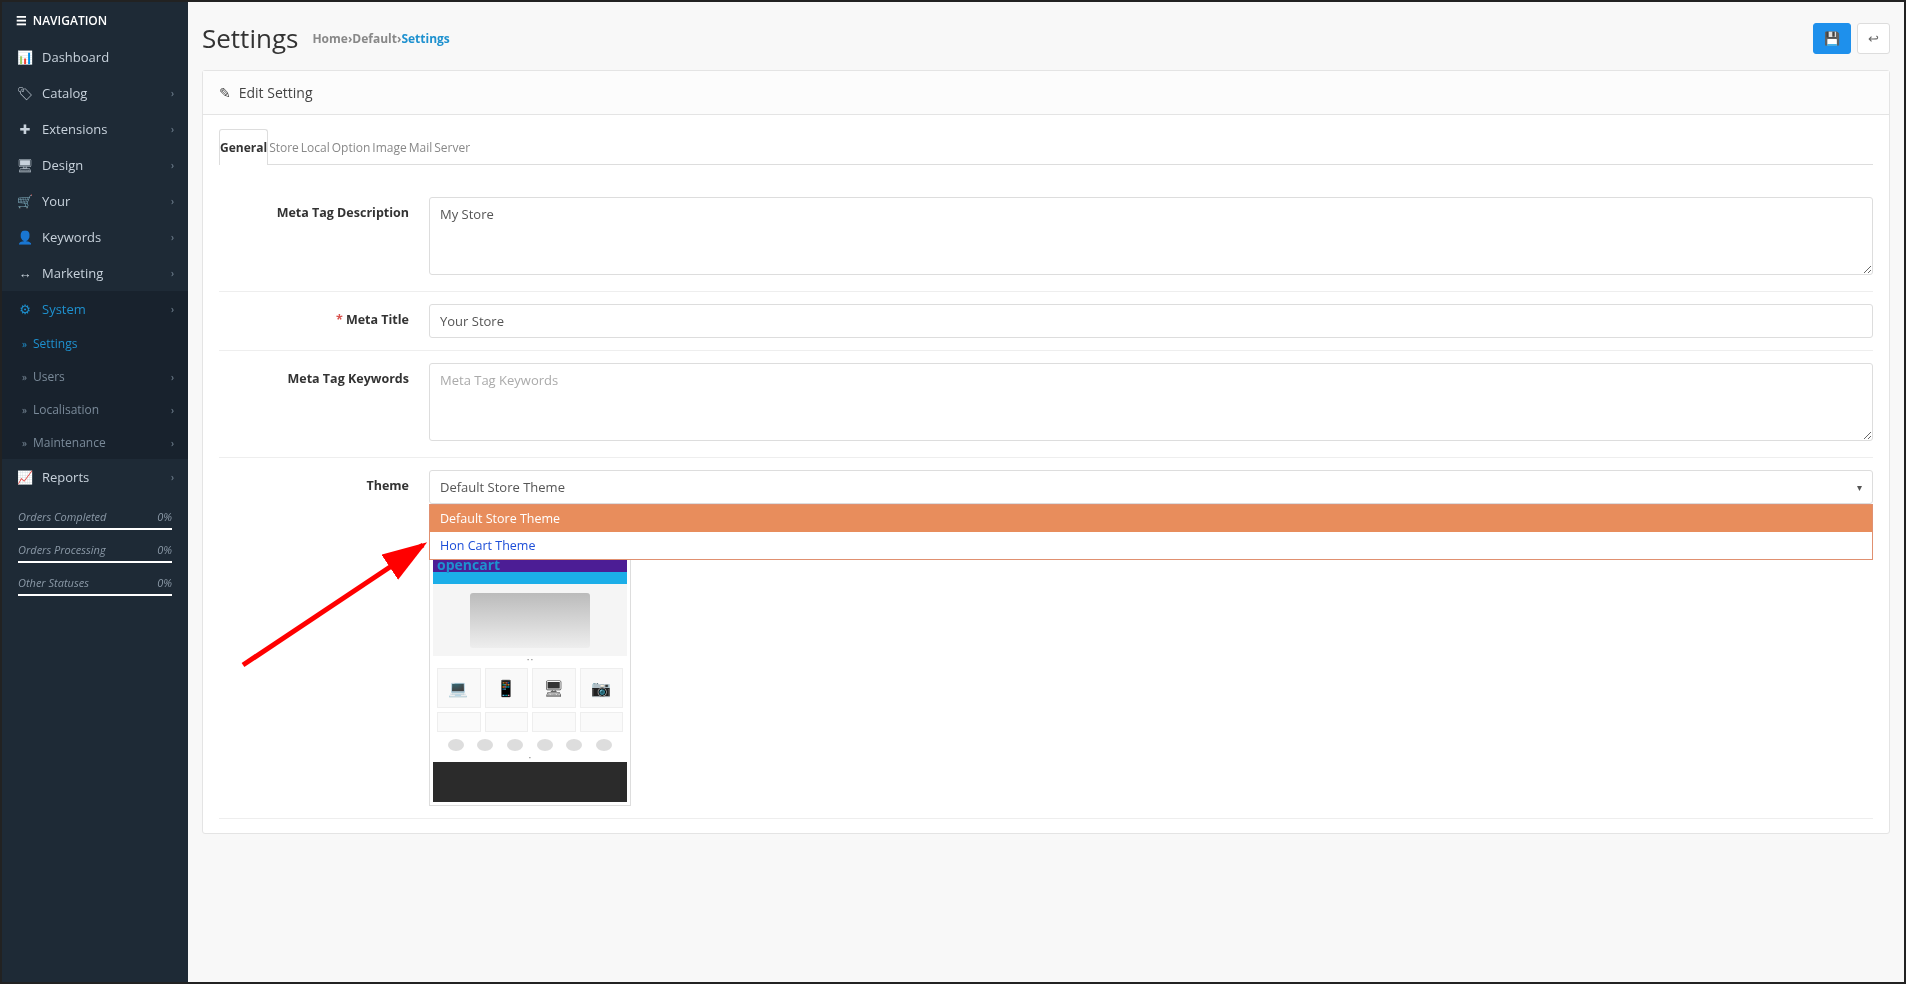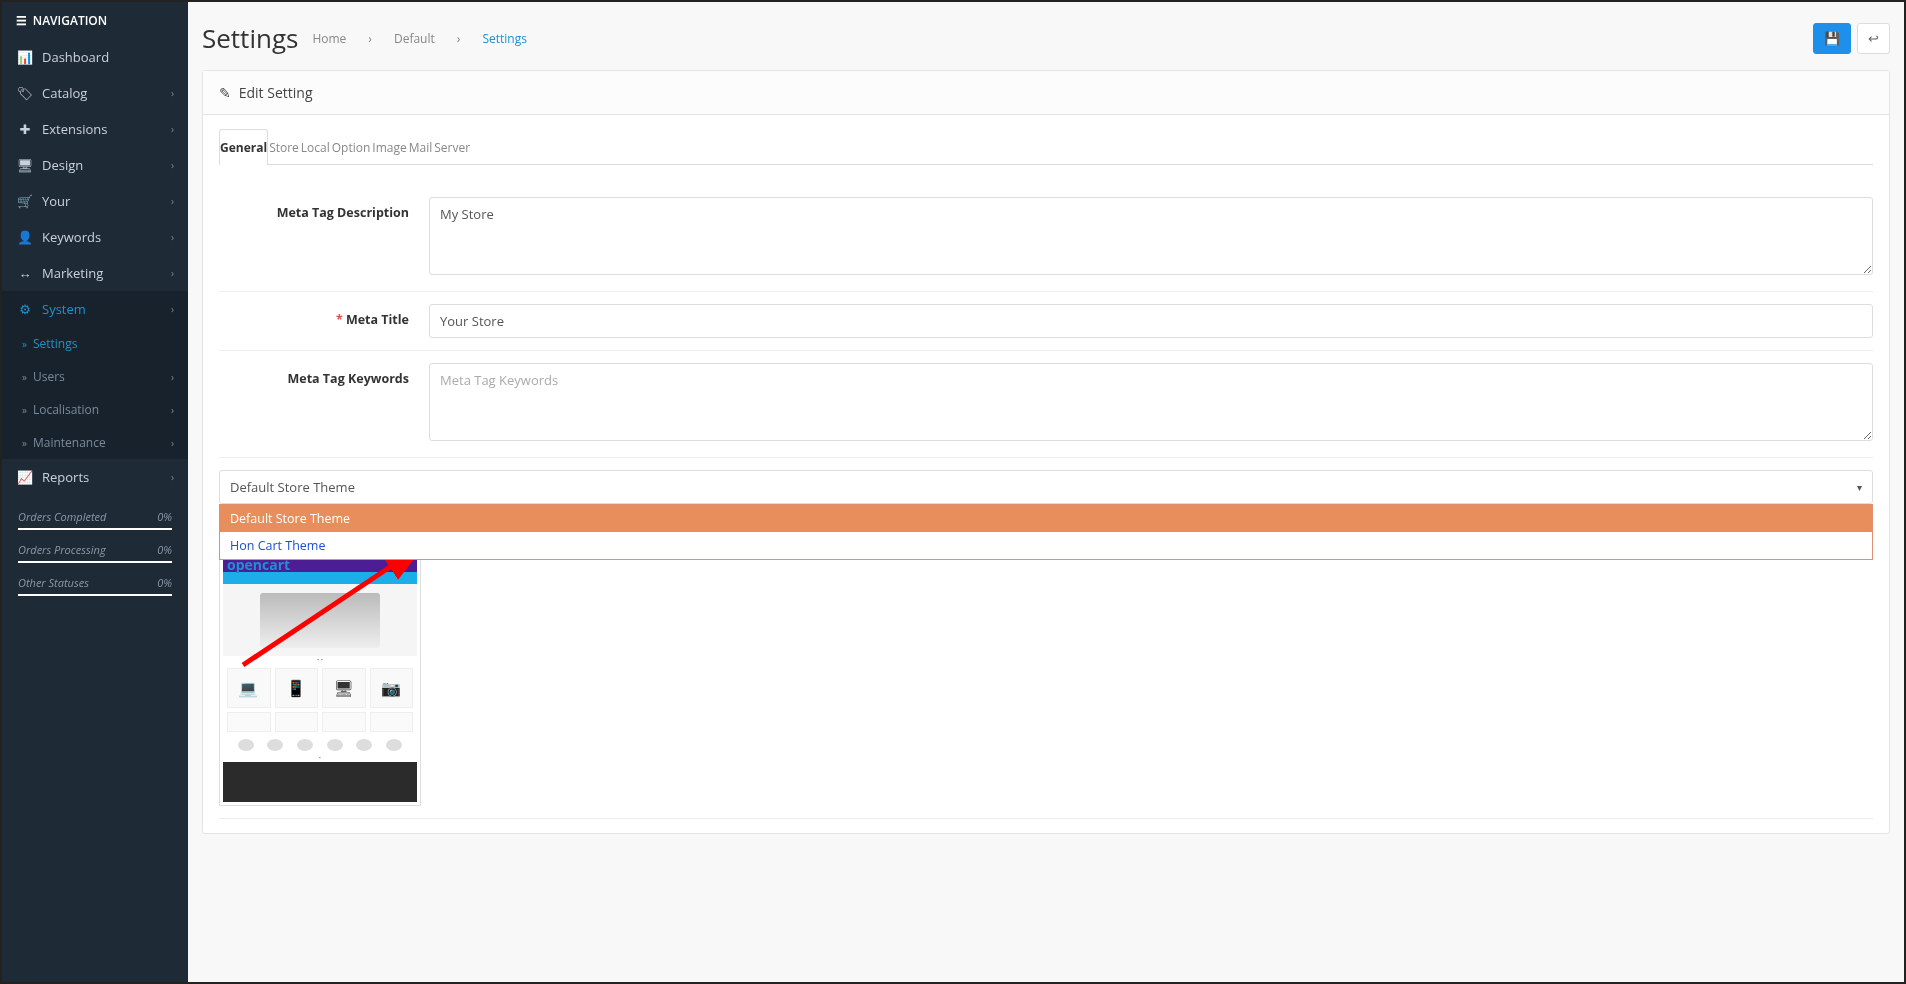--- a/index.html
+++ b/index.html
@@ -25,21 +25,21 @@
 .stats { padding: 14px 16px; }
 .stat { margin-bottom: 12px; font-style: italic; }
 .stat-row { display: flex; justify-content: space-between; font-size: 11px; color: #8b99a7; margin-bottom: 4px; }
 .stat-bar { height: 2px; background: #3a4a59; }
 .stat-bar .fill { height: 100%; background: #fff; width: 100%; }
 
 
 .main { flex: 1; background: #f8f8f8; padding: 0 14px 20px 14px; min-width: 0; }
 .page-header { display: flex; align-items: center; padding: 18px 0 14px 0; }
 .page-title { font-size: 26px; color: #333; font-weight: 400; margin-right: 14px; }
-.breadcrumb { font-size: 12px; color: #888; display: flex; align-items: flex-start; gap: 22px; }
+.breadcrumb { font-size: 12px; color: #888; display: flex; align-items: flex-start; gap: 0; font-weight: bold; }
 .breadcrumb a { color: #888; text-decoration: none; }
 .breadcrumb a.active { color: #1e91cf; }
 .header-actions { margin-left: auto; display: flex; gap: 6px; }
 .btn { display: inline-flex; align-items: center; justify-content: center; padding: 7px 10px; border-radius: 3px; border: 1px solid transparent; cursor: pointer; font-size: 13px; }
 .btn-primary { background: #1e90ec; color: #fff; border-color: #1e90ec; }
 .btn-default { background: #fff; border-color: #ddd; color: #666; }
 
 .panel { background: #fff; border: 1px solid #e4e4e4; border-radius: 3px; }
 .panel-heading { padding: 12px 16px; border-bottom: 1px solid #e4e4e4; display: flex; align-items: center; font-size: 14px; color: #444; background: #fcfcfc; }
 .panel-heading .picon { margin-right: 8px; }
@@ -270,20 +270,21 @@
         </div>
 
         <div class="form-group">
           <label class="form-label">Meta Tag Keywords</label>
           <div class="form-control-wrap">
             <textarea class="form-control" placeholder="Meta Tag Keywords" style=""></textarea>
           </div>
         </div>
 
         <div class="form-group">
+          <label class="form-label">Theme</label>
           <div class="form-control-wrap">
             <div class="select-wrap">
               <div class="select-box">
                 <span>Default Store Theme</span>
                 <span class="caret">▾</span>
               </div>
               <div class="select-dropdown">
                 <div class="select-option highlight">Default Store Theme</div>
                 <div class="select-option">Hon Cart Theme</div>
               </div>

